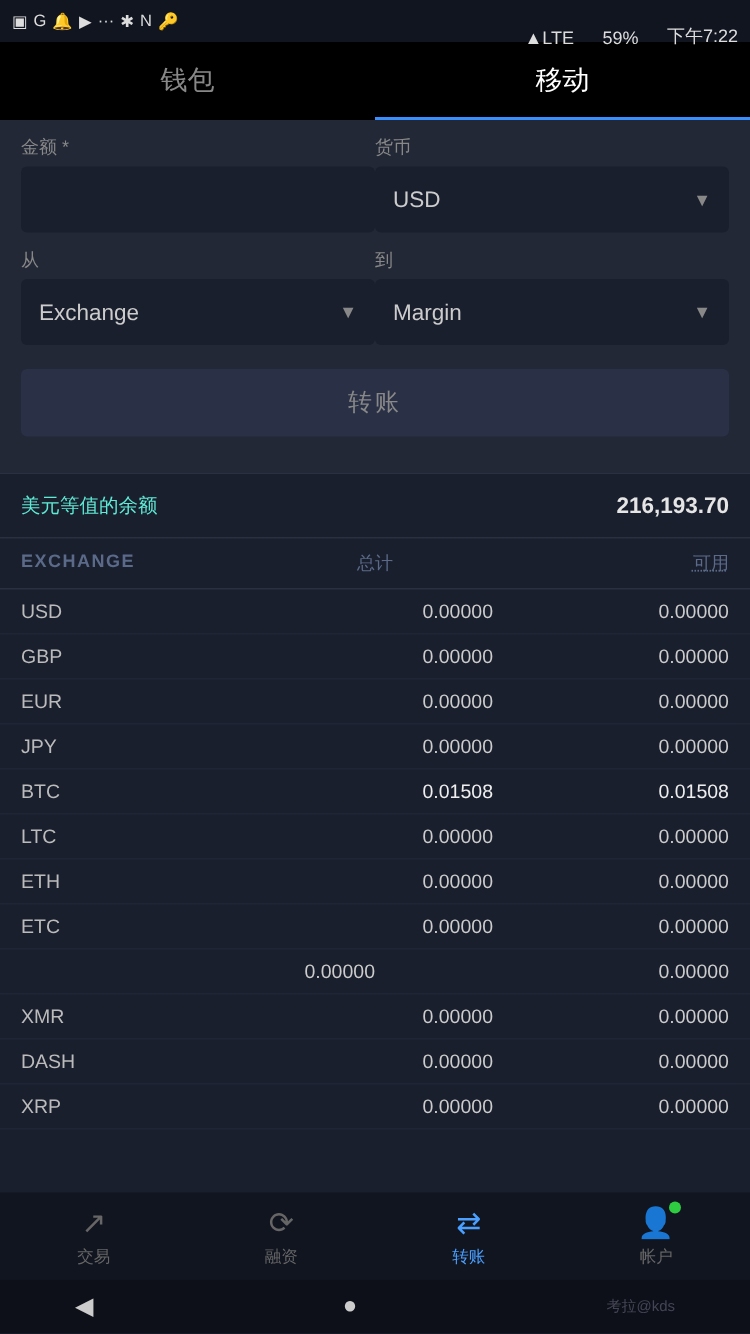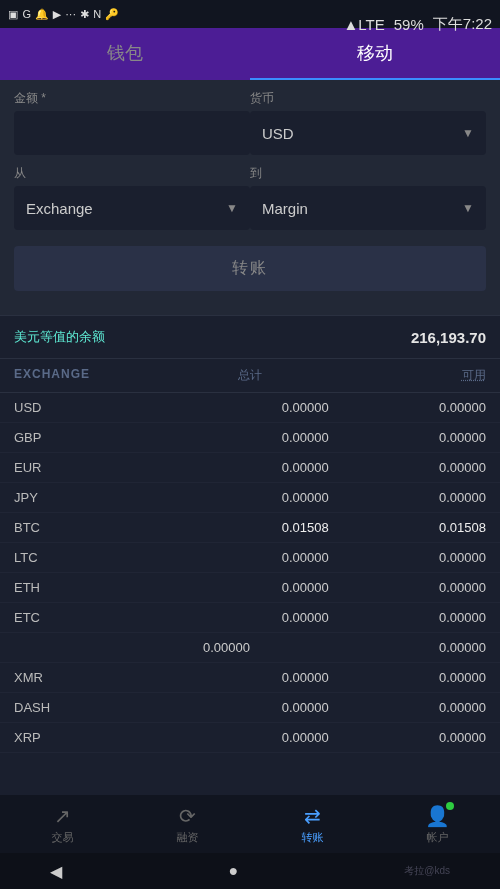--- a/index.html
+++ b/index.html
@@ -19,28 +19,28 @@
       height: 28px;
       background: #111520;
       display: flex;
       align-items: center;
       justify-content: space-between;
       padding: 0 8px;
       font-size: 11px;
       color: #ddd;
     }
     .status-left { display: flex; align-items: center; gap: 4px; }
-    .status-right { display: flex; align-items: center; gap: 9px; font-size: 15px; margin-top: 21px; }
+    .status-right { display: flex; align-items: center; gap: 19px; font-size: 12px; margin-top: 21px; }
 
     
     .top-tabs {
       display: flex;
       width: 100%;
       height: 52px;
-      background: #4c1d95;
+      background: #000000;
     }
     .top-tab {
       flex: 1;
       display: flex;
       align-items: center;
       justify-content: center;
       font-size: 18px;
       color: #888;
       cursor: pointer;
       border-bottom: 2px solid transparent;

